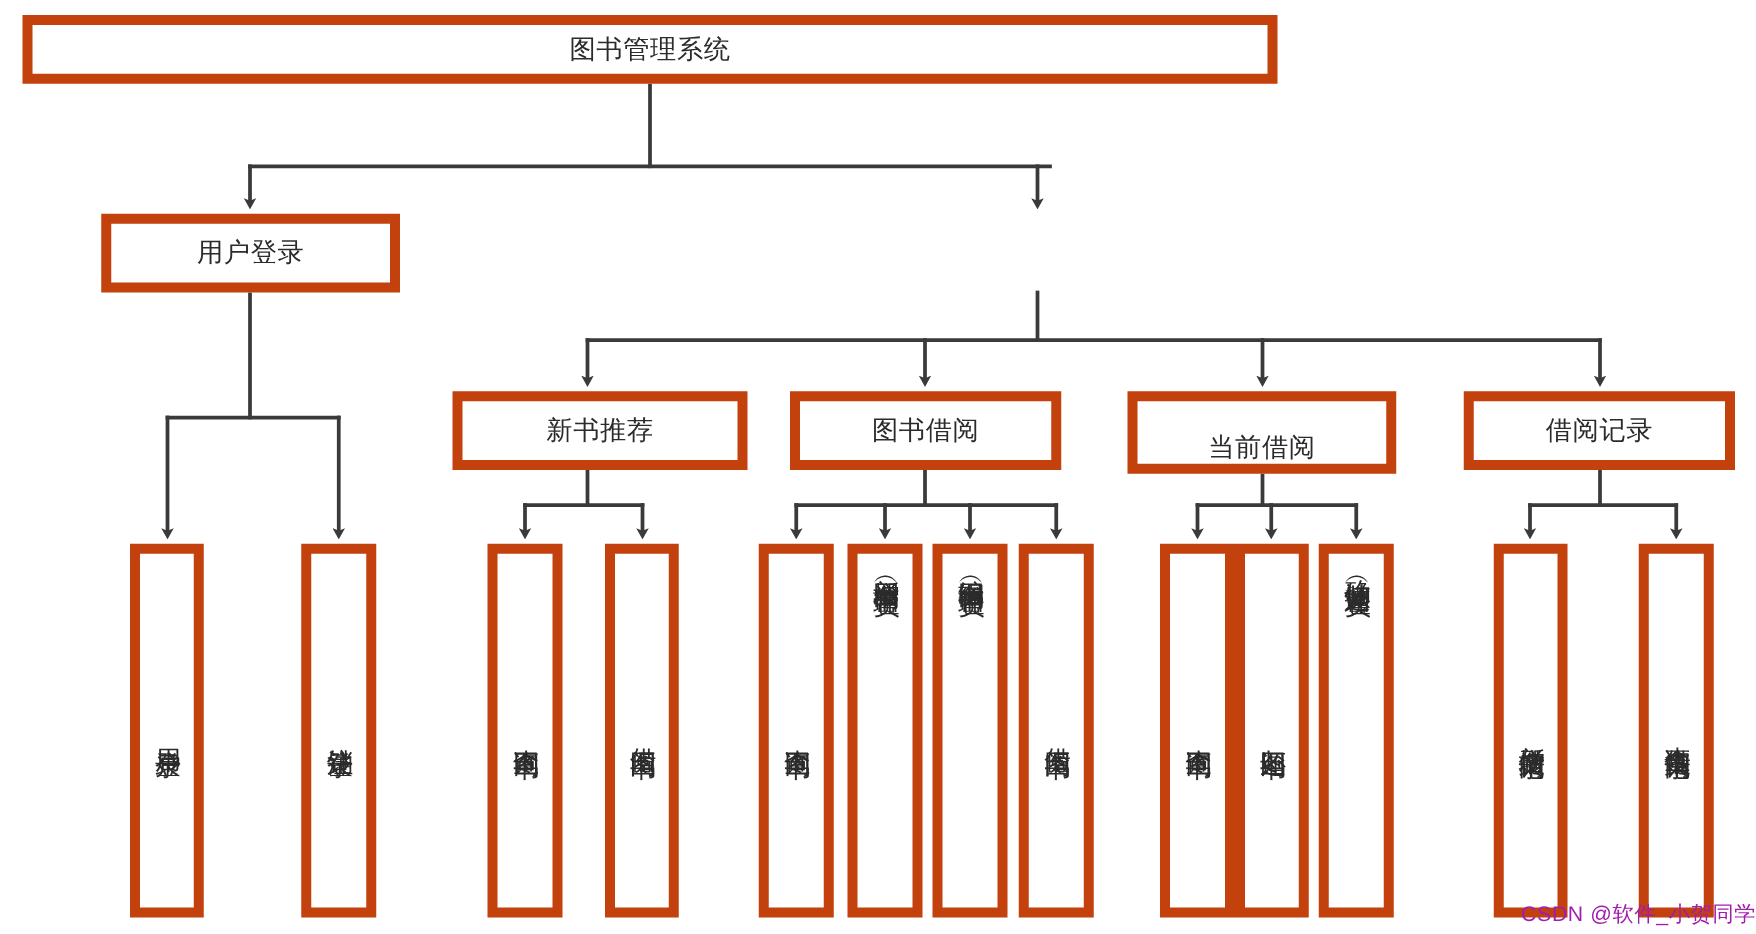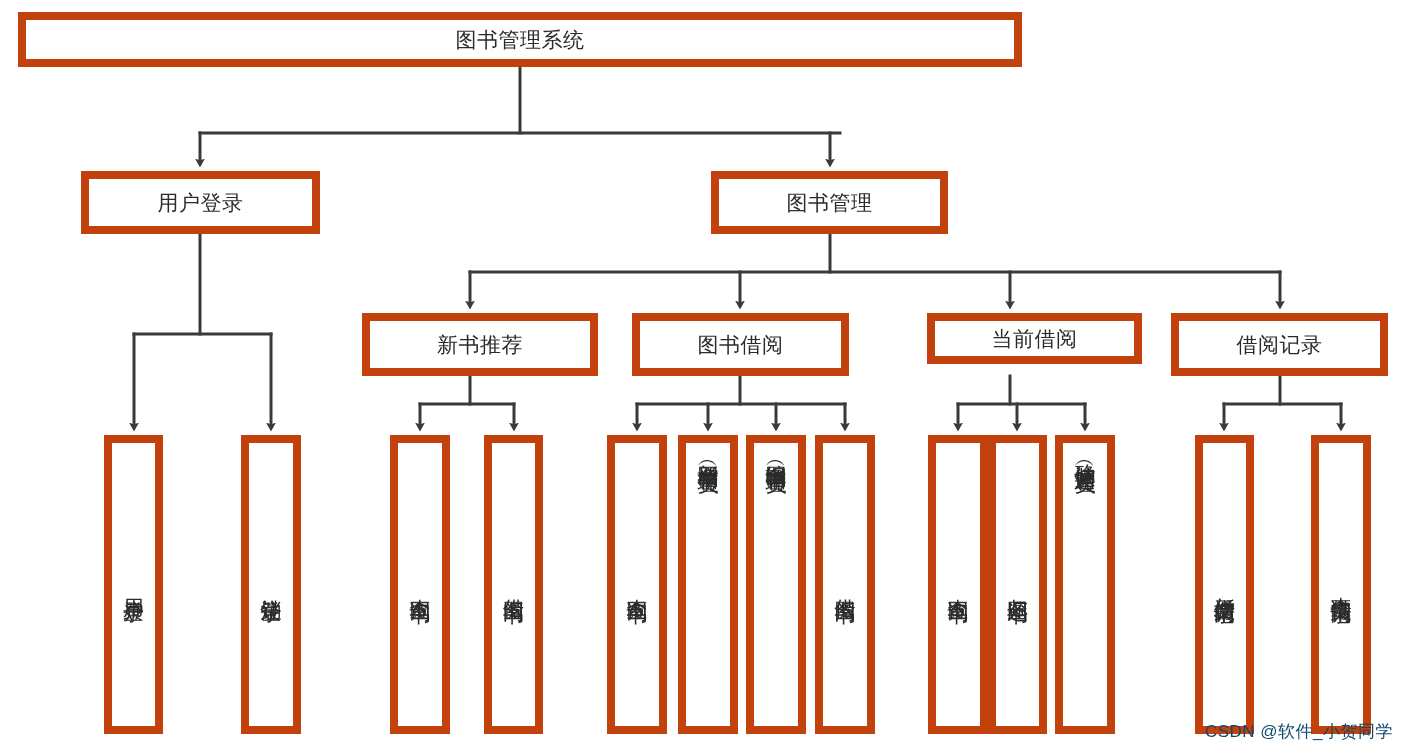--- a/index.html
+++ b/index.html
@@ -59,24 +59,24 @@
   .node.vert.tall-top {
     align-items: flex-start;
     padding-top: 4px;
   }
   .node.vert.mid {
     align-items: center;
     padding-top: 0;
   }
   #watermark {
     position: absolute;
-    right: 12px;
+    right: 0;
     bottom: 4px;
     font-size: 17px;
-    color: #0c4a6e;
+    color: #a21caf;
     letter-spacing: 0.5px;
     white-space: nowrap;
   }
 </style>
 </head>
 <body>
 
 <div id="canvas">
 
   <svg id="edges" viewBox="0 0 1405 747" xmlns="http://www.w3.org/2000/svg">
@@ -129,31 +129,28 @@
     </g>
   </svg>
 
   <div class="node horiz" style="left:18px; top:12px; width:1004px; height:55px;">
     <span class="lbl">图书管理系统</span>
   </div>
 
   <div class="node horiz" style="left:81px; top:171px; width:239px; height:63px;">
     <span class="lbl">用户登录</span>
   </div>
-  <div class="node horiz" style="left:711px; top:171px; width:237px; height:63px;">
-    <span class="lbl">图书管理</span>
-  </div>
 
   <div class="node horiz" style="left:362px; top:313px; width:236px; height:63px;">
     <span class="lbl">新书推荐</span>
   </div>
   <div class="node horiz" style="left:632px; top:313px; width:217px; height:63px;">
     <span class="lbl">图书借阅</span>
   </div>
-  <div class="node horiz" style="left:927px; top:313px; width:215px; height:51px;">
+  <div class="node horiz" style="left:902px; top:313px; width:215px; height:66px;align-items:flex-end;">
     <span class="lbl">当前借阅</span>
   </div>
   <div class="node horiz" style="left:1171px; top:313px; width:217px; height:63px;">
     <span class="lbl">借阅记录</span>
   </div>
 
   <div class="node vert mid" style="left:104px; top:435px; width:59px; height:299px;">
     <span class="lbl">用户登录</span>
   </div>
   <div class="node vert mid" style="left:241px; top:435px; width:60px; height:299px;">

